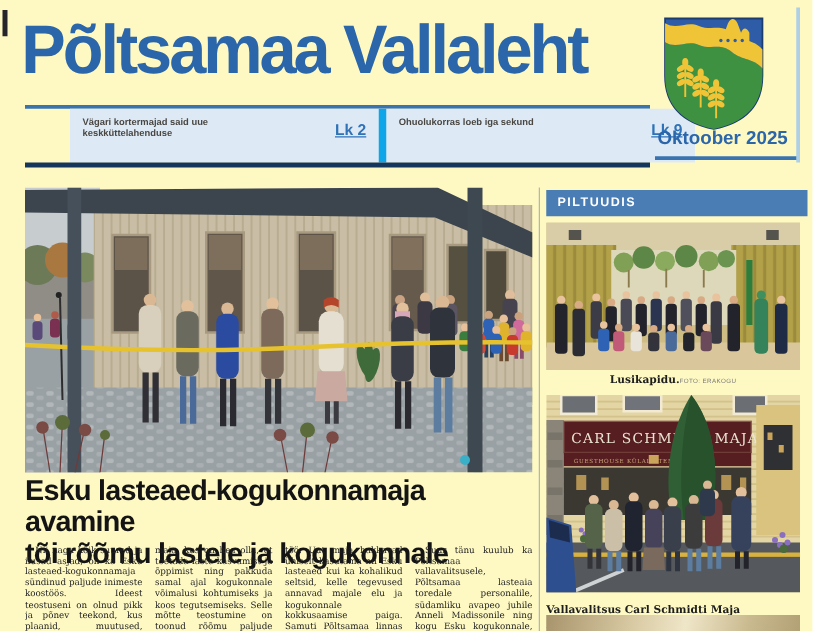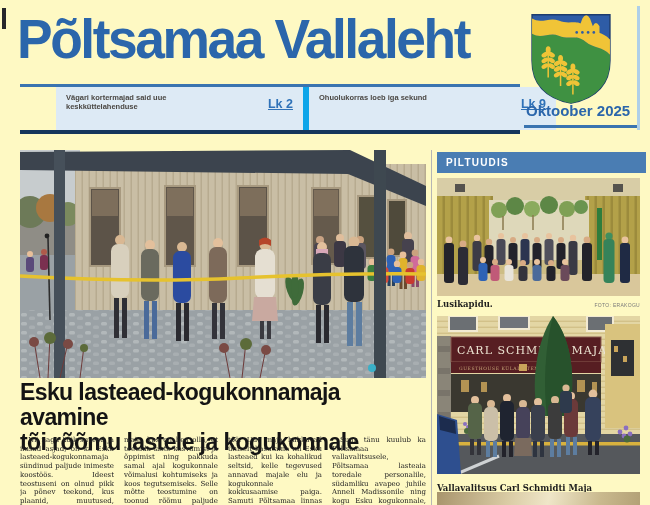--- a/index.html
+++ b/index.html
@@ -34,21 +34,21 @@
   #body-cols{left:20px;top:436px;width:408px;height:69px;display:flex;gap:10px;overflow:hidden;}
   .bodycol{width:94px;height:69px;overflow:hidden;font-family:"DejaVu Serif",serif;
     font-size:7px;line-height:8.7px;text-align:justify;color:#222;}
   .bodycol.ind{text-indent:8px;}
 
   
   #piltuudis-bar{left:437px;top:152px;width:209px;height:21px;background:#4a7db3;
     color:#fff;font-size:10px;font-weight:bold;letter-spacing:1.2px;line-height:21px;
     padding-left:9px;box-sizing:border-box;}
   #sb-photo1{left:437px;top:178px;width:203px;height:118px;overflow:hidden;}
-  #cap1-row{left:437px;top:299px;width:203px;display:flex;justify-content:space-between;align-items:baseline;}
+  #cap1-row{left:437px;top:299px;width:203px;display:flex;justify-content:center;align-items:baseline;}
   .caption{font-family:"DejaVu Serif",serif;font-weight:bold;font-size:8.5px;color:#1d1d1d;}
   .credit{font-size:5px;color:#7a7a7a;letter-spacing:.3px;}
   #sb-photo2{left:437px;top:316px;width:203px;height:158px;overflow:hidden;}
   #cap2{left:437px;top:477px;width:203px;}
   #sb-photo3{left:437px;top:492px;width:203px;height:13px;
     background:linear-gradient(100deg,#a8946c 0%,#d9cba4 35%,#efe6c8 55%,#c9b98e 80%,#b3a176 100%);}
 </style>
 </head>
 <body>
 

